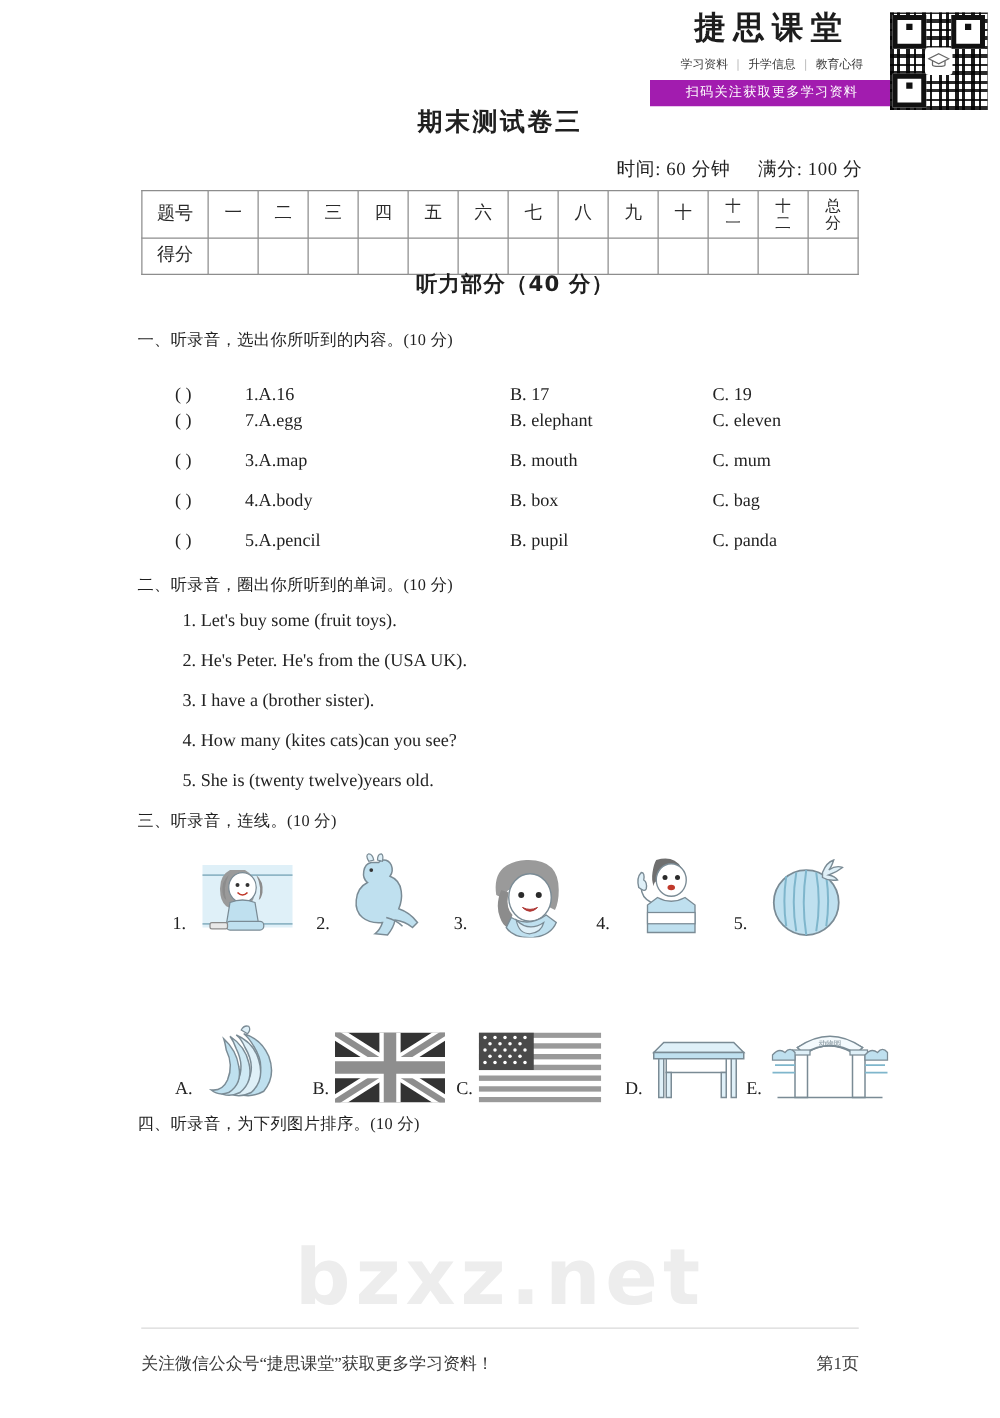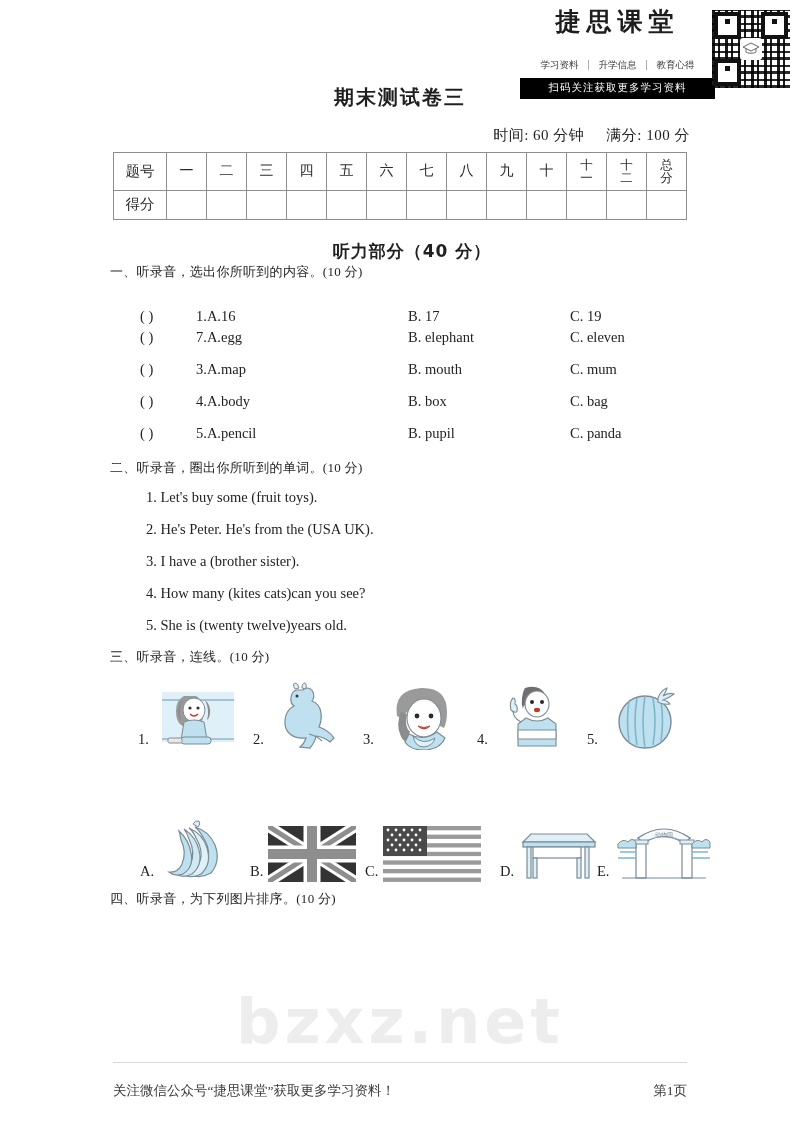--- a/index.html
+++ b/index.html
@@ -19,30 +19,30 @@
   }
   .brand-name{
     font-family:"DejaVu Sans", sans-serif;
     font-weight:bold;
     font-size:25px;
     letter-spacing:6px;
     color:#1d1d1d;
     line-height:1.1;
   }
   .brand-sub{
-    margin-top:23px;
-    font-family:Liberation Mono, monospace;
+    margin-top:9px;
+    font-family:Liberation Serif, serif;
     font-size:9.5px;
     color:#3a3a3a;
     display:flex;justify-content:center;align-items:center;gap:7px;
   }
   .brand-sub .divider{color:#9b9b9b;font-size:10px;}
   .brand-banner{
     margin-top:6px;
-    background:#000000;color:#ffffff;
+    background:#a21caf;color:#ffffff;
     font-family:"DejaVu Sans", sans-serif;
     font-size:10.5px;
     letter-spacing:1px;
     padding:3px 0 4px;
   }
   .qr{
     position:absolute; left:712px; top:10px;
     width:78px;height:78px;
     background:
       repeating-linear-gradient(90deg,#1c1c1c 0 3px,#fff 3px 6px,#1c1c1c 6px 8px,#fff 8px 13px),
@@ -233,21 +233,21 @@
       <td></td>
       <td></td>
       <td></td>
       <td></td>
       <td></td>
       <td></td>
     </tr>
   </tbody>
     </table>
 
-  <div class="section-head" style="top:240px;padding-left:24px;">听力部分（40 分）</div>
+  <div class="section-head" style="top:216px;padding-left:24px;">听力部分（40 分）</div>
 
   <div class="q-head" style="top:263px;">一、听录音，选出你所听到的内容。(10 分)</div>
 
   <div class="mc-row" style="top:308px;">
     <span class="paren">(        )</span><span class="opt-a">1.A.16</span><span class="opt-b">B. 17</span><span class="opt-c">C. 19</span>
   </div>
   <div class="mc-row" style="top:329px;">
     <span class="paren">(        )</span><span class="opt-a">7.A.egg</span><span class="opt-b">B. elephant</span><span class="opt-c">C. eleven</span>
   </div>
   <div class="mc-row" style="top:361px;">

